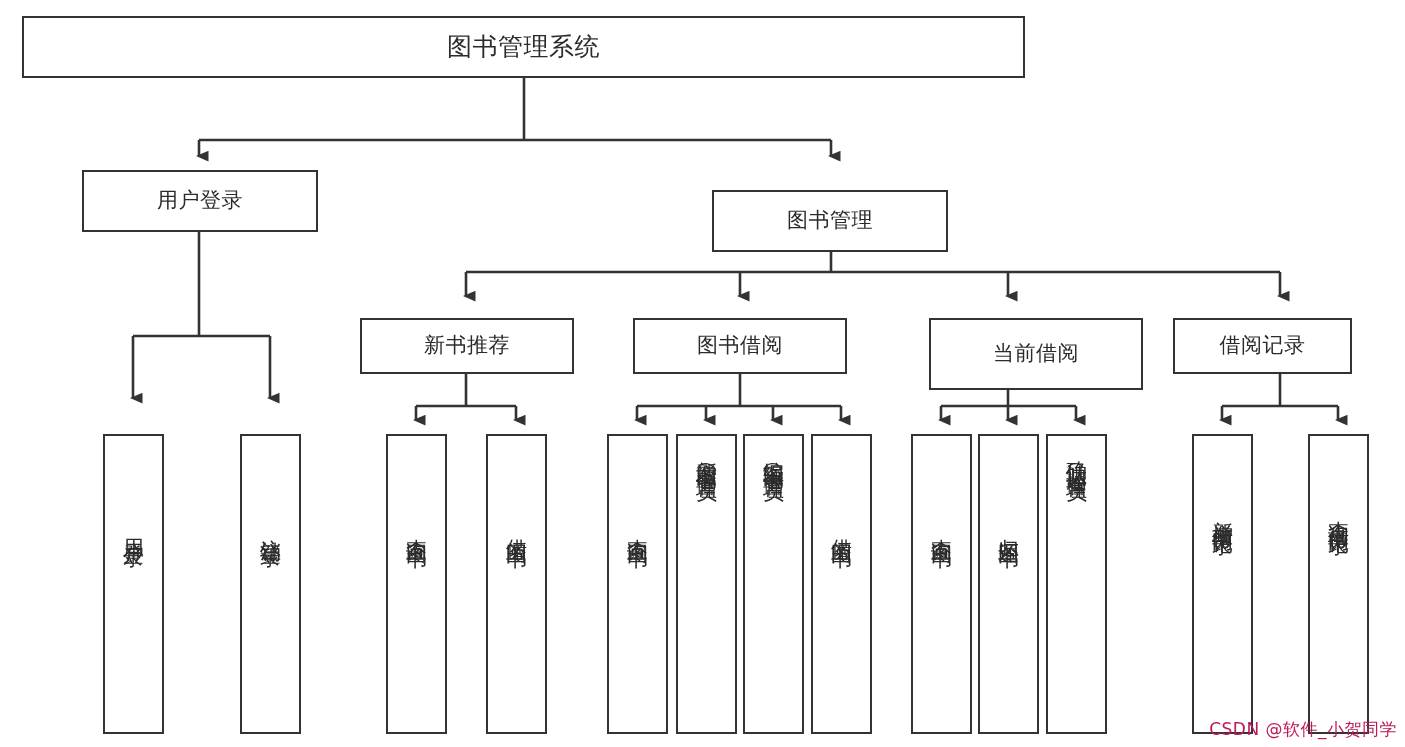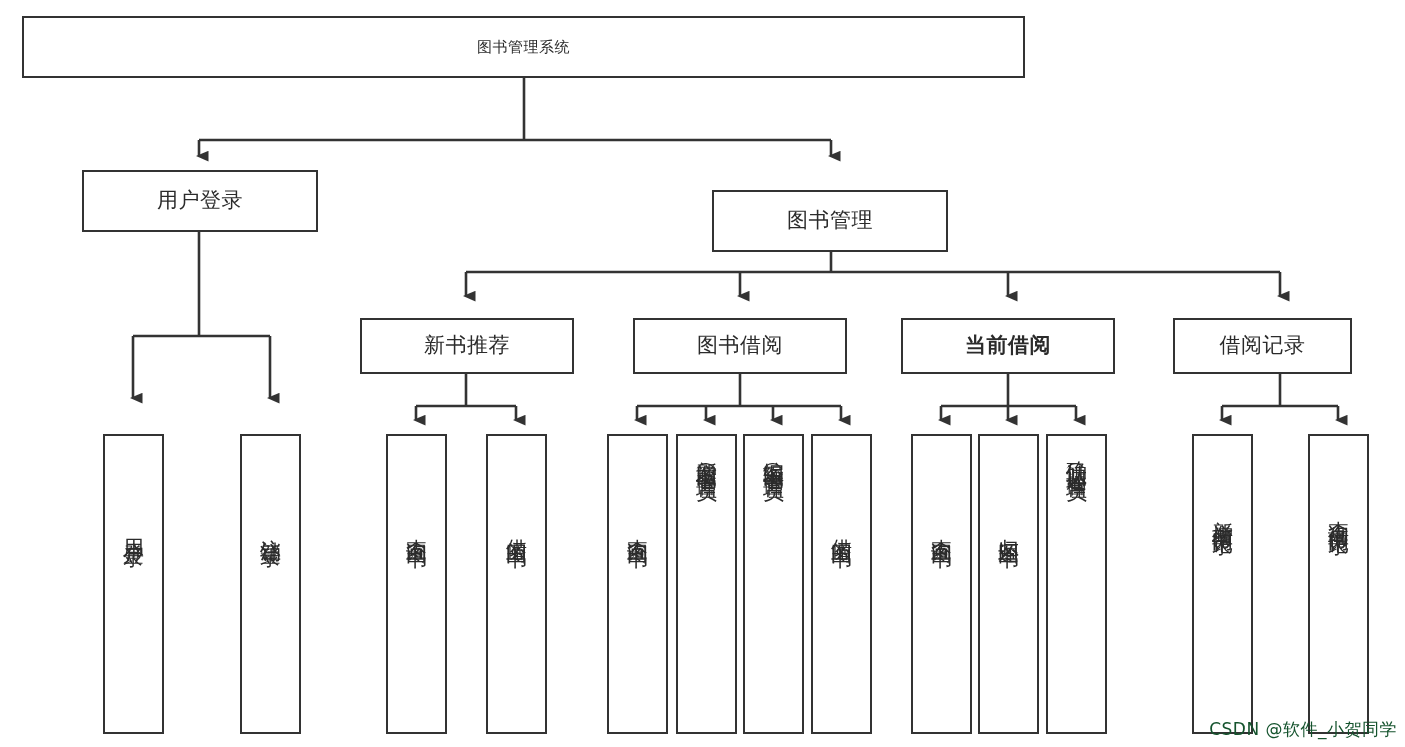--- a/index.html
+++ b/index.html
@@ -39,21 +39,21 @@
   .node .lbl {
     display: block;
     white-space: nowrap;
     letter-spacing: 0.5px;
   }
   .node.horiz .lbl {
     font-size: 21px;
     line-height: 1.1;
   }
   .node.root .lbl {
-    font-size: 15px;
+    font-size: 25px;
   }
   .node.vert {
     align-items: flex-start;
     padding-top: 8px;
   }
   .node.vert .lbl {
     writing-mode: vertical-rl;
     text-orientation: upright;
     font-size: 21px;
     line-height: 1.05;
@@ -64,21 +64,21 @@
     margin-top: 78px;
   }
   .node.vert.mid2 .lbl {
     margin-top: 60px;
   }
   .watermark {
     position: absolute;
     right: 8px;
     bottom: 6px;
     font-size: 17px;
-    color: #14532d;
+    color: #be185d;
     white-space: nowrap;
     letter-spacing: 0.5px;
   }
 </style>
 </head>
 <body>
 
 <div id="canvas">
 
   <svg class="links" viewBox="0 0 1405 747">
@@ -141,21 +141,21 @@
   <div class="node horiz" style="left:712px; top:170px; width:236px; height:62px;margin-top:20px;">
     <span class="lbl">图书管理</span>
   </div>
 
   <div class="node horiz" style="left:633px; top:318px; width:214px; height:56px;">
     <span class="lbl">图书借阅</span>
   </div>
   <div class="node horiz" style="left:360px; top:318px; width:214px; height:56px;">
     <span class="lbl">新书推荐</span>
   </div>
-  <div class="node horiz" style="left:901px; top:318px; width:214px; height:56px;font-weight:bold;">
+  <div class="node horiz" style="left:929px; top:318px; width:214px; height:72px;">
     <span class="lbl">当前借阅</span>
   </div>
   <div class="node horiz" style="left:1173px; top:318px; width:179px; height:56px;">
     <span class="lbl">借阅记录</span>
   </div>
 
   <div class="node vert mid" style="left:103px; top:434px; width:61px; height:300px;">
     <span class="lbl">用户登录</span>
   </div>
   <div class="node vert mid" style="left:240px; top:434px; width:61px; height:300px;">

